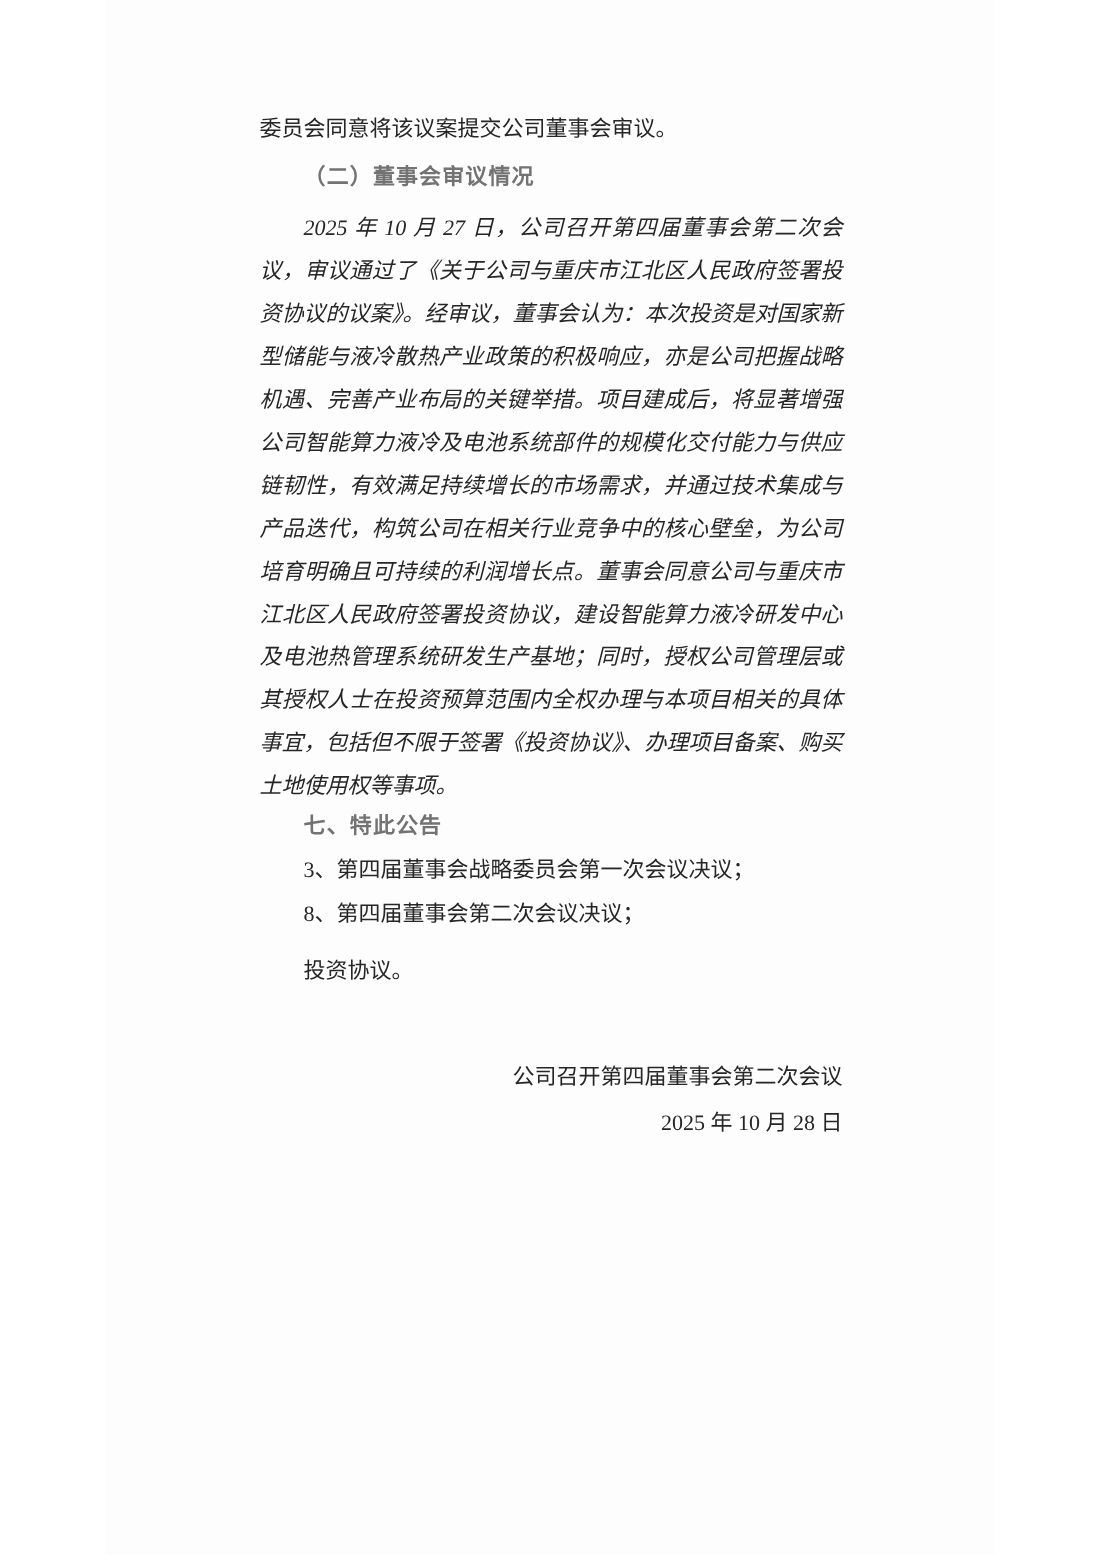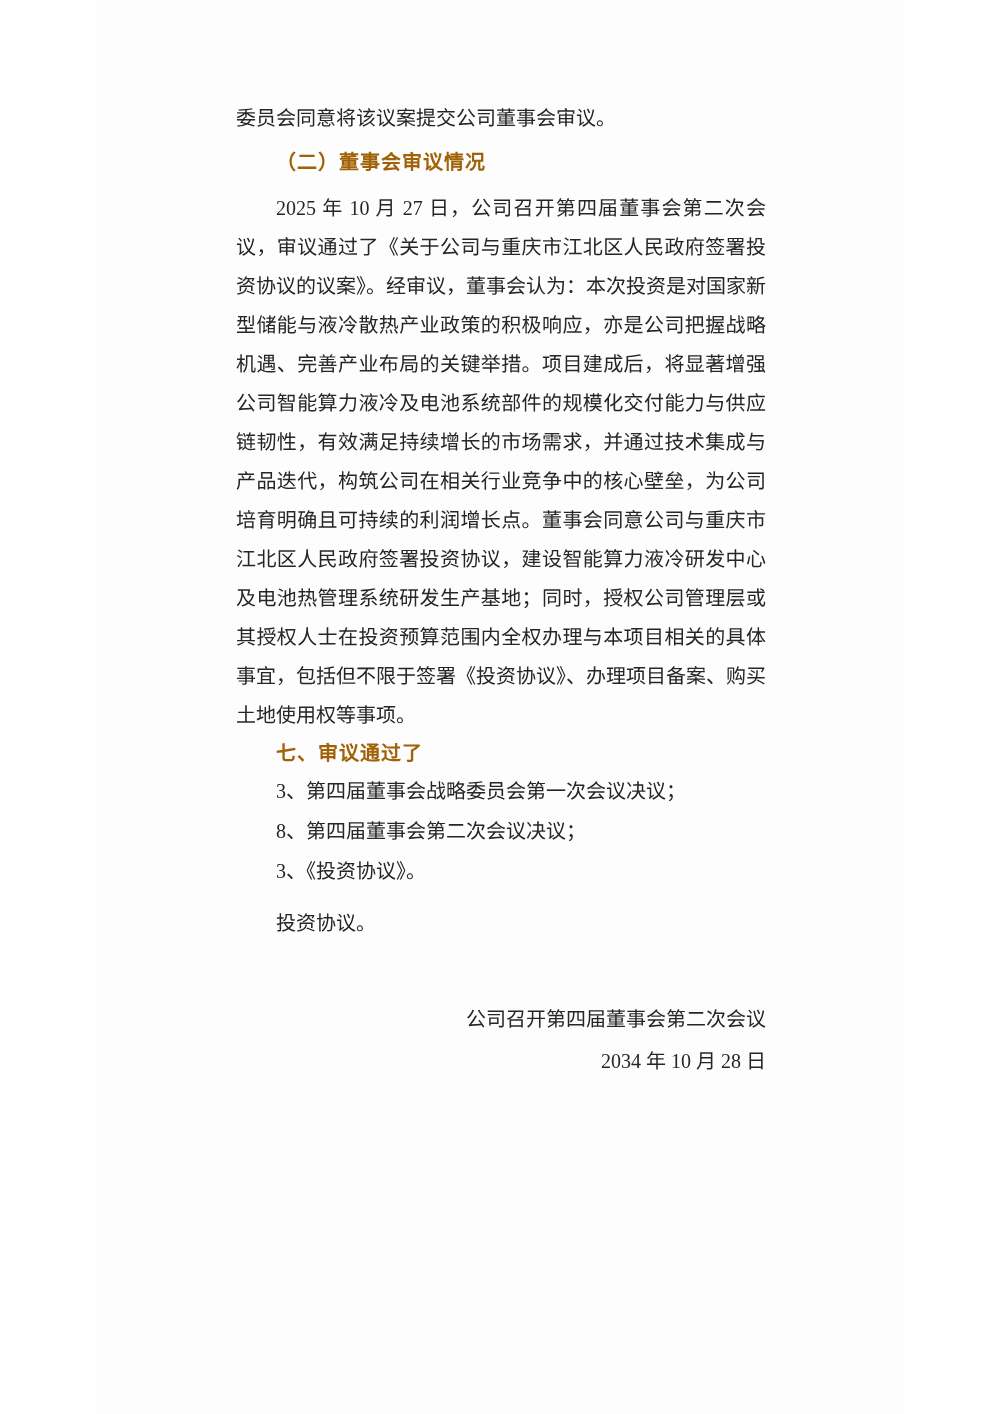--- a/index.html
+++ b/index.html
@@ -28,27 +28,28 @@
   .cont-line {
     text-align: left;
   }
   .sub-heading {
     margin: 5px 0 0 0;
     font-size: 20px;
     font-weight: bold;
     line-height: 39px;
     text-indent: 2em;
     text-align: left;
-    font-family: Liberation Sans, sans-serif;
+    font-family: Liberation Mono, monospace;
     letter-spacing: 1px;
-    color: #a16207;
+    color: #737373;
   }
   .body-para {
     margin-top: 7px;
     text-indent: 2em;
+    font-style: italic;
   }
   .sub-heading.docs {
     margin-top: 0;
     line-height: 36px;
   }
   .doc-item {
     line-height: 40px;
     text-indent: 2em;
     text-align: left;
   }
@@ -71,29 +72,28 @@
 
 <div class="page">
   <div class="content">
 
     <p class="cont-line">委员会同意将该议案提交公司董事会审议。</p>
 
     <p class="sub-heading">（二）董事会审议情况</p>
 
     <p class="body-para">2025 年 10 月 27 日，公司召开第四届董事会第二次会议，审议通过了《关于公司与重庆市江北区人民政府签署投资协议的议案》。经审议，董事会认为：本次投资是对国家新型储能与液冷散热产业政策的积极响应，亦是公司把握战略机遇、完善产业布局的关键举措。项目建成后，将显著增强公司智能算力液冷及电池系统部件的规模化交付能力与供应链韧性，有效满足持续增长的市场需求，并通过技术集成与产品迭代，构筑公司在相关行业竞争中的核心壁垒，为公司培育明确且可持续的利润增长点。董事会同意公司与重庆市江北区人民政府签署投资协议，建设智能算力液冷研发中心及电池热管理系统研发生产基地；同时，授权公司管理层或其授权人士在投资预算范围内全权办理与本项目相关的具体事宜，包括但不限于签署《投资协议》、办理项目备案、购买土地使用权等事项。</p>
 
-    <p class="sub-heading docs">七、审议通过了</p>
+    <p class="sub-heading docs">七、特此公告</p>
 
     <div class="doc-list">
       <p class="doc-item">3、第四届董事会战略委员会第一次会议决议；</p>
       <p class="doc-item">8、第四届董事会第二次会议决议；</p>
-      <p class="doc-item">3、《投资协议》。</p>
     </div>
 
     <p class="closing">投资协议。</p>
 
     <div class="signature">
       <p class="sig-line">公司召开第四届董事会第二次会议</p>
-      <p class="sig-line">2034 年 10 月 28 日</p>
+      <p class="sig-line">2025 年 10 月 28 日</p>
     </div>
 
   </div>
 </div>
 
 </body></html>

